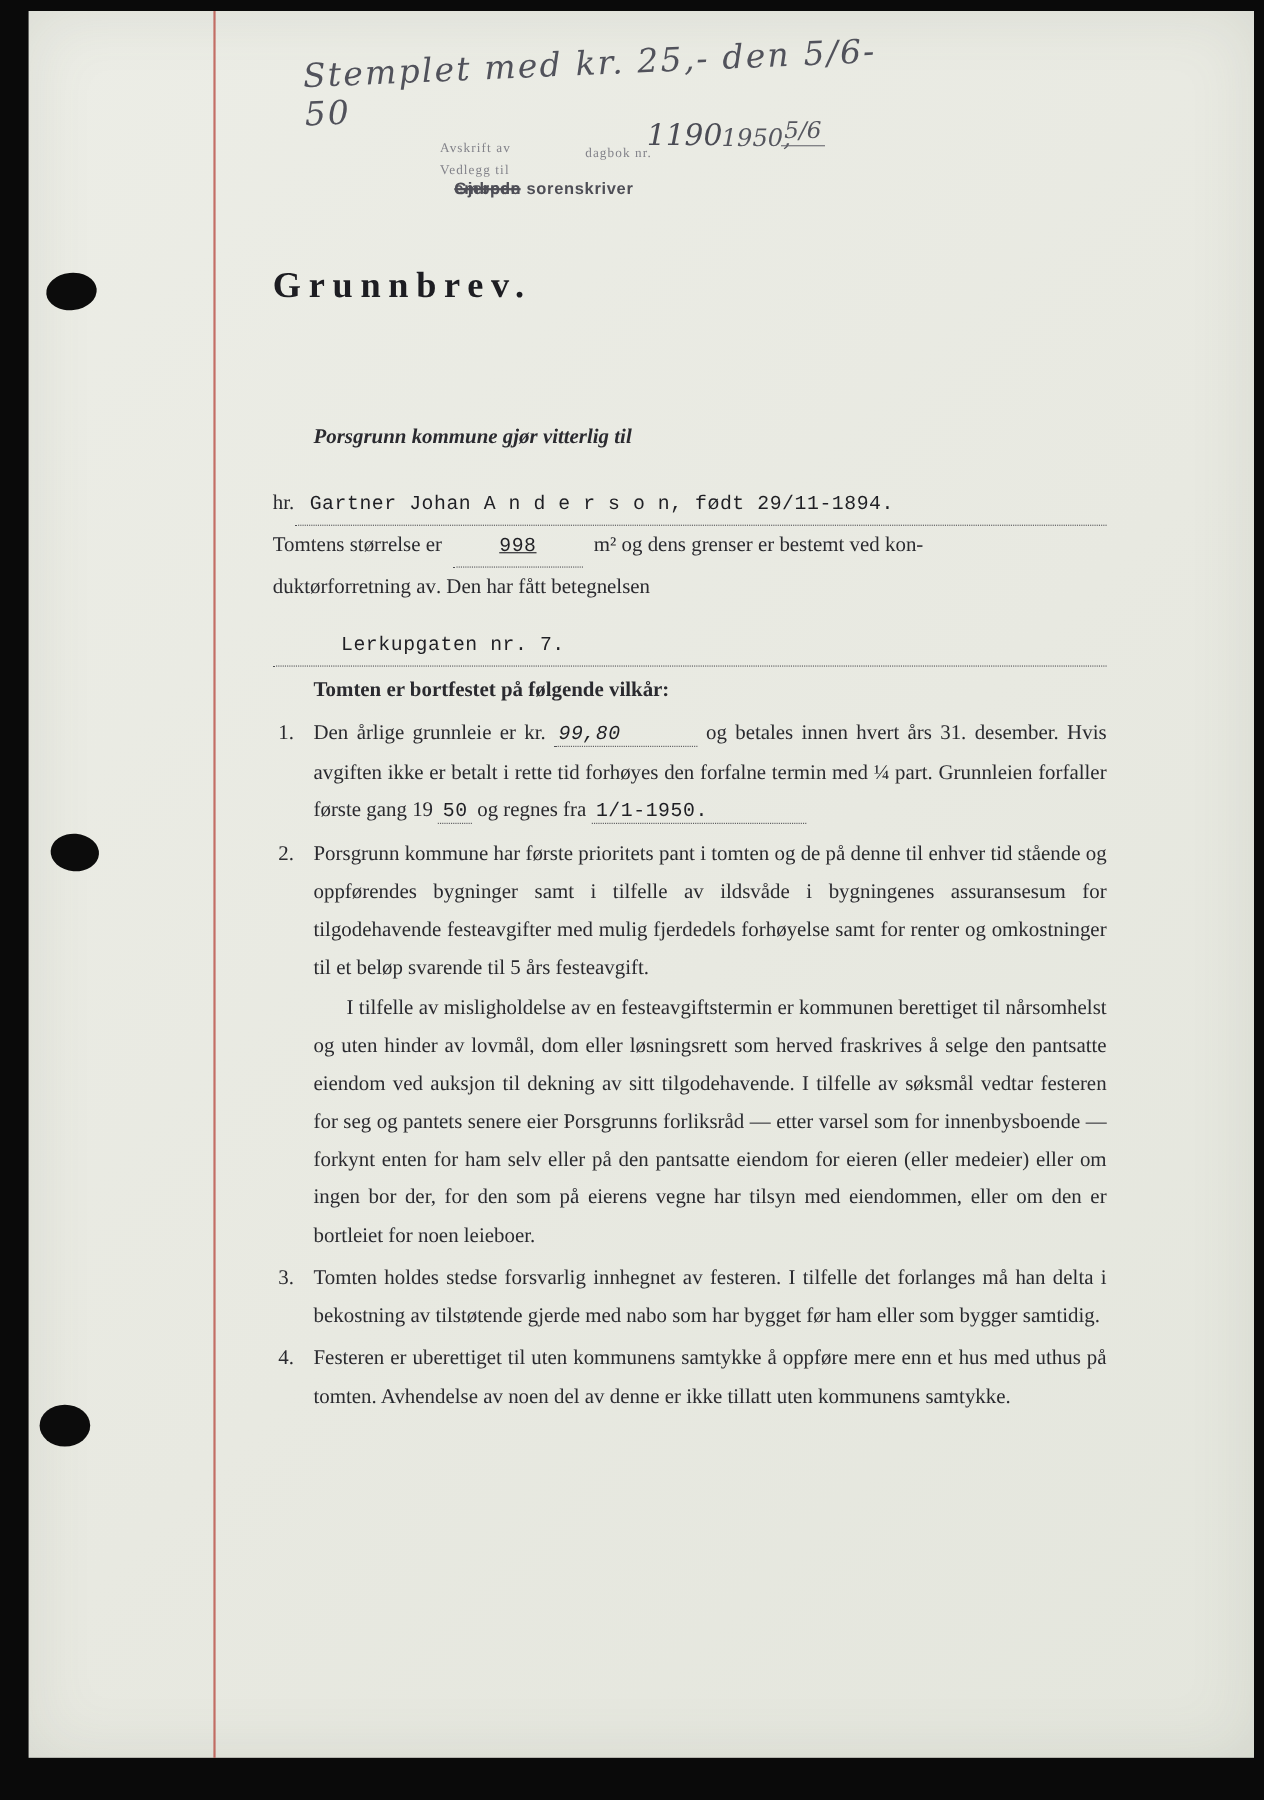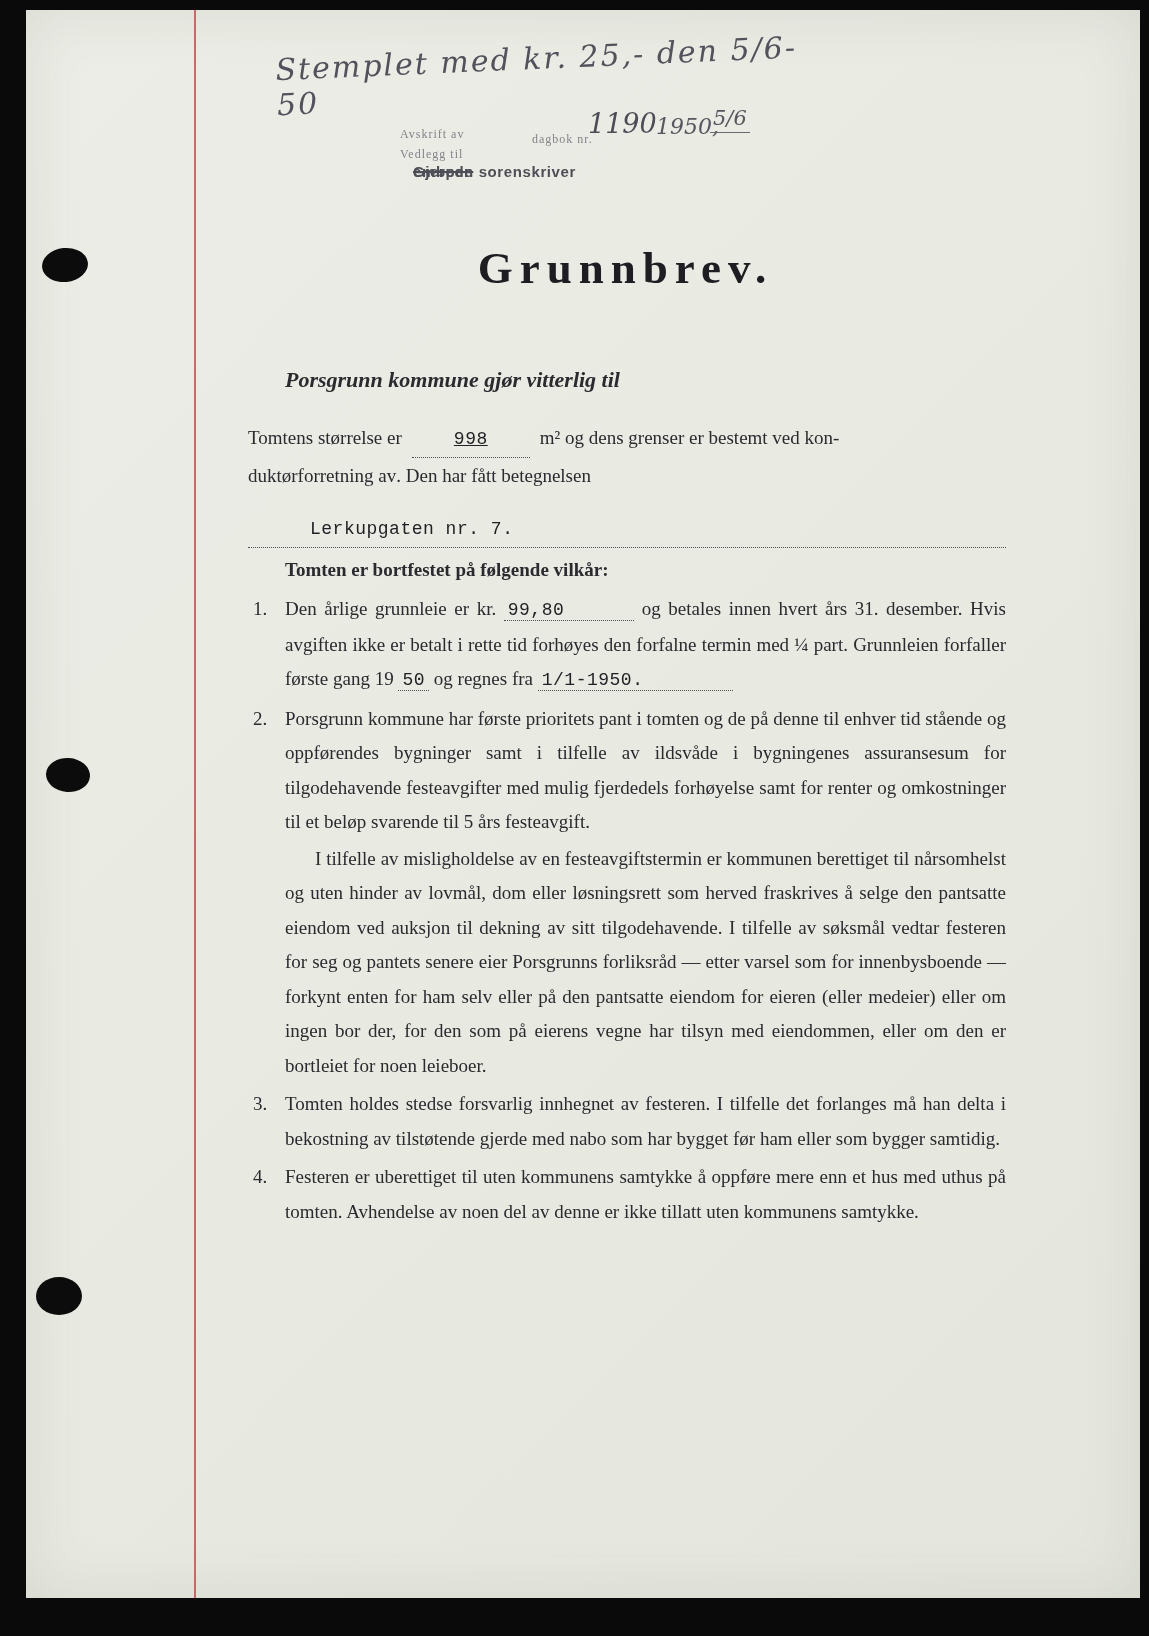--- a/index.html
+++ b/index.html
@@ -68,22 +68,22 @@
     font-size: 15px;
     color: #4e4e56;
     letter-spacing: 0.6px;
   }
   .office-b { text-decoration: line-through; text-decoration-thickness: 2px; }
 
   .title {
     position: absolute;
     left: 222px; top: 232px;
     width: 755px;
-    text-align: center;
-    font-size: 45px;
+    text-align: left;
+    font-size: 33px;
     font-weight: bold;
     letter-spacing: 7px;
     color: #1d1d22;
   }
 
   .content {
     position: absolute;
     left: 222px; top: 352px;
     width: 758px;
     color: #2a2a2f;
@@ -91,24 +91,24 @@
     line-height: 36px;
   }
   .printed { color: #2a2a2f; }
   .typed {
     font-family: "Liberation Mono", monospace;
     font-size: 18px;
     color: #1f1f24;
     letter-spacing: 0.5px;
   }
   .intro {
-    margin: 0 0 22px 37px;
+    margin: 18px 0 22px 37px;
     font-style: italic;
     font-weight: bold;
-    font-size: 22px;
+    font-size: 19px;
   }
   .row { display: flex; align-items: baseline; }
   .fillline {
     flex: 1;
     border-bottom: 1px dotted #4f4f53;
     padding-left: 14px;
     white-space: nowrap;
   }
   .grantee { margin-top: 24px; }
   .property-row { margin-top: 4px; }
@@ -140,21 +140,21 @@
     padding-left: 37px;
     text-align: justify;
     line-height: 34.5px;
     margin-top: 4px;
   }
   .cnum { position: absolute; left: 5px; top: 0; }
   .fill-inline {
     border-bottom: 1px dotted #4f4f53;
     padding: 0 4px;
   }
-  .pad70 { padding-right: 70px; }
+  .pad70 { padding-right: 70px; font-style: italic; }
   .pad90 { padding-right: 90px; }
   .indent-first { text-indent: 30px; margin-top: 2px; }
 </style>
 </head>
 <body>
 
 <div class="paper">
 
   <div class="red-line"></div>
   <div class="hole hole1"></div>
@@ -175,20 +175,24 @@
         <span class="office-b">embede</span>
       </span>
   </div>
 
   <div class="title">Grunnbrev.</div>
 
   <div class="content">
 
     <div class="intro">Porsgrunn kommune gjør vitterlig til</div>
 
+    <div class="row grantee">
+      <span class="printed">hr.</span>
+      <span class="fillline typed">Gartner Johan  A n d e r s o n, født 29/11-1894.</span>
+    </div>
 
 
     <div class="row">
       <span class="printed">Tomtens størrelse er</span>
       <span class="fill-mid typed">998</span>
       <span class="printed">m² og dens grenser er bestemt ved kon-</span>
     </div>
 
     <div class="row">
       <span class="printed">duktørforretning av</span>

